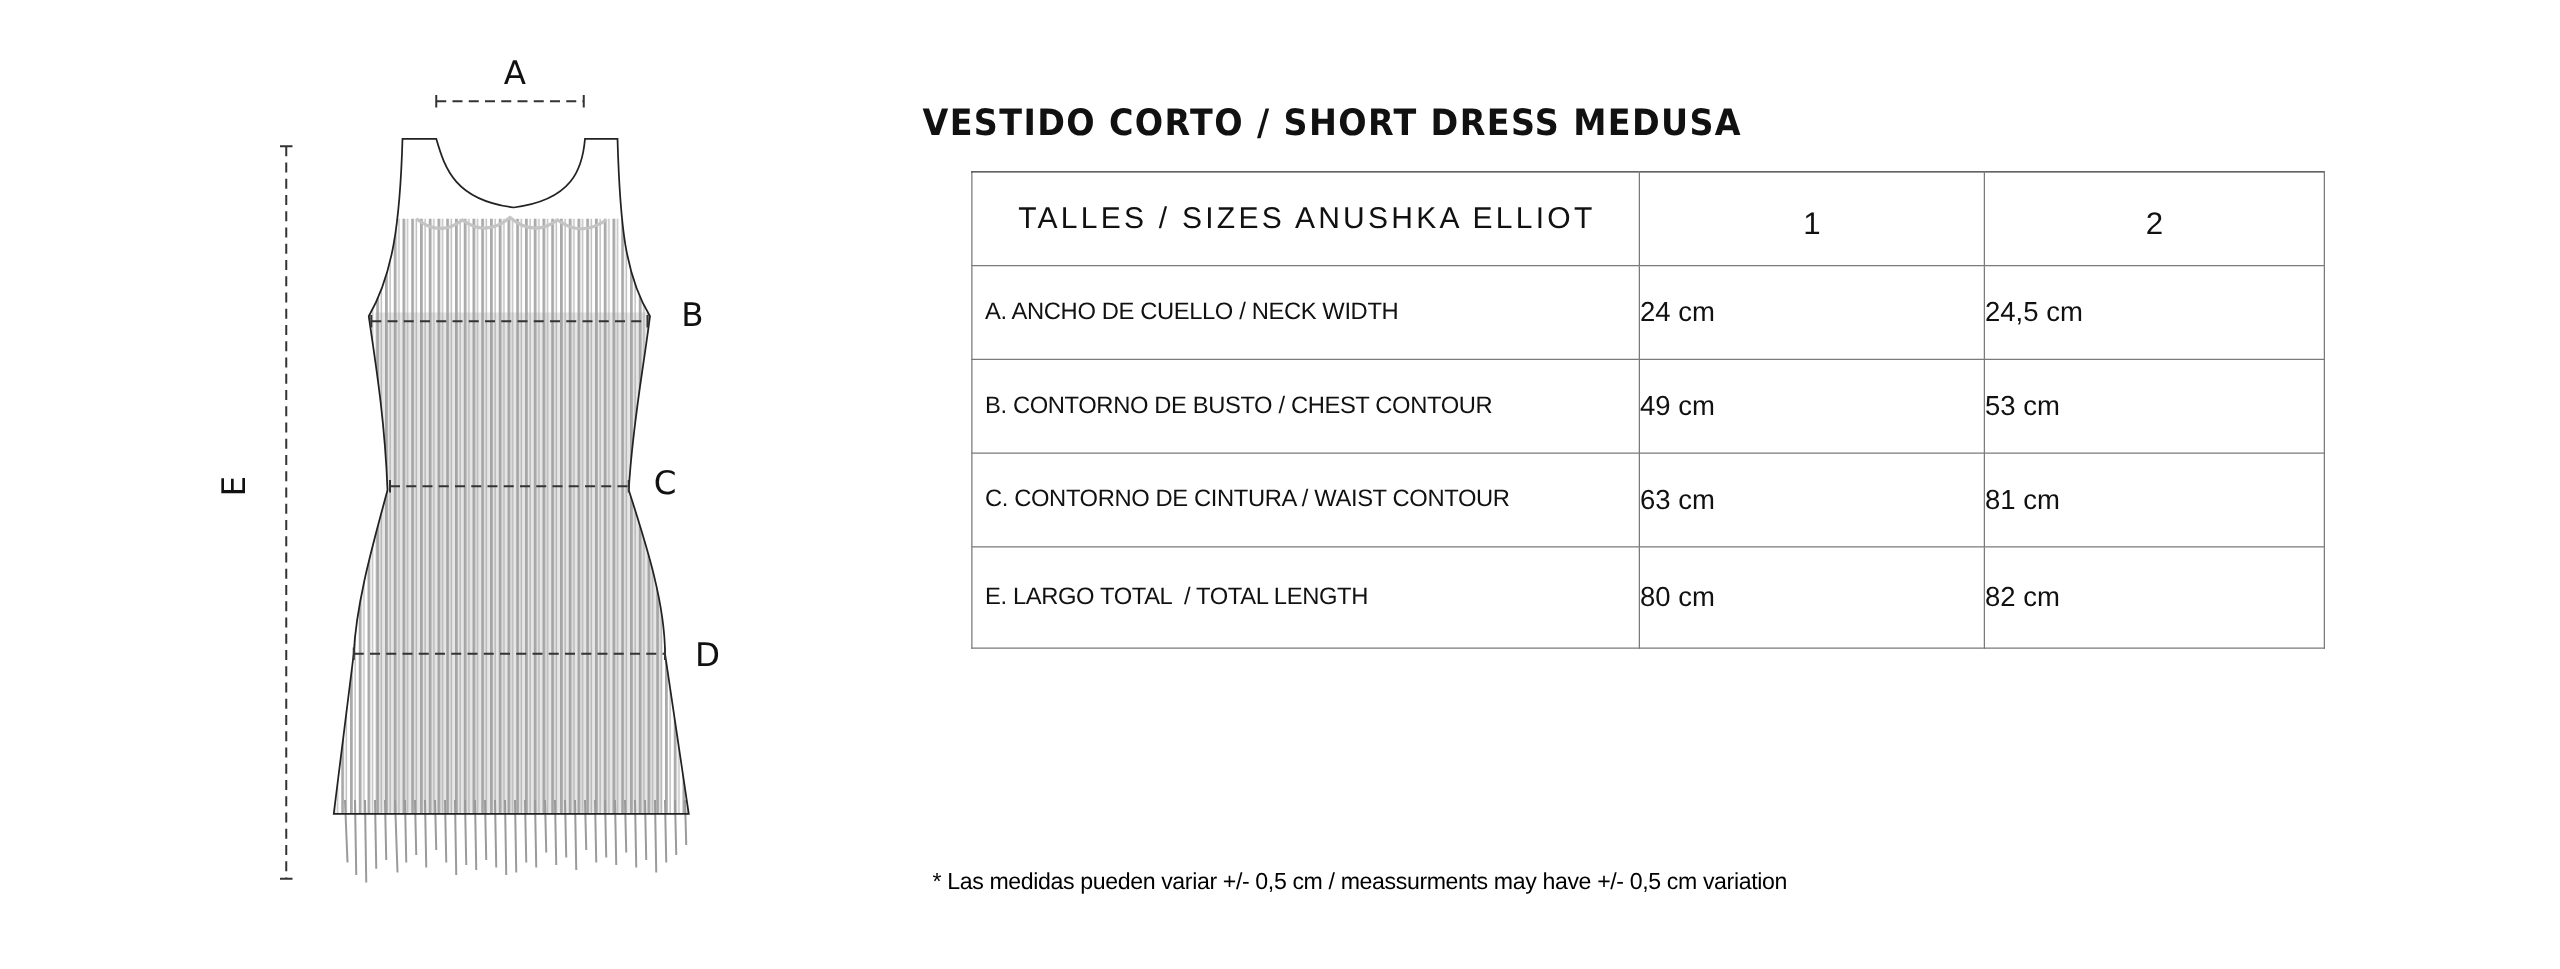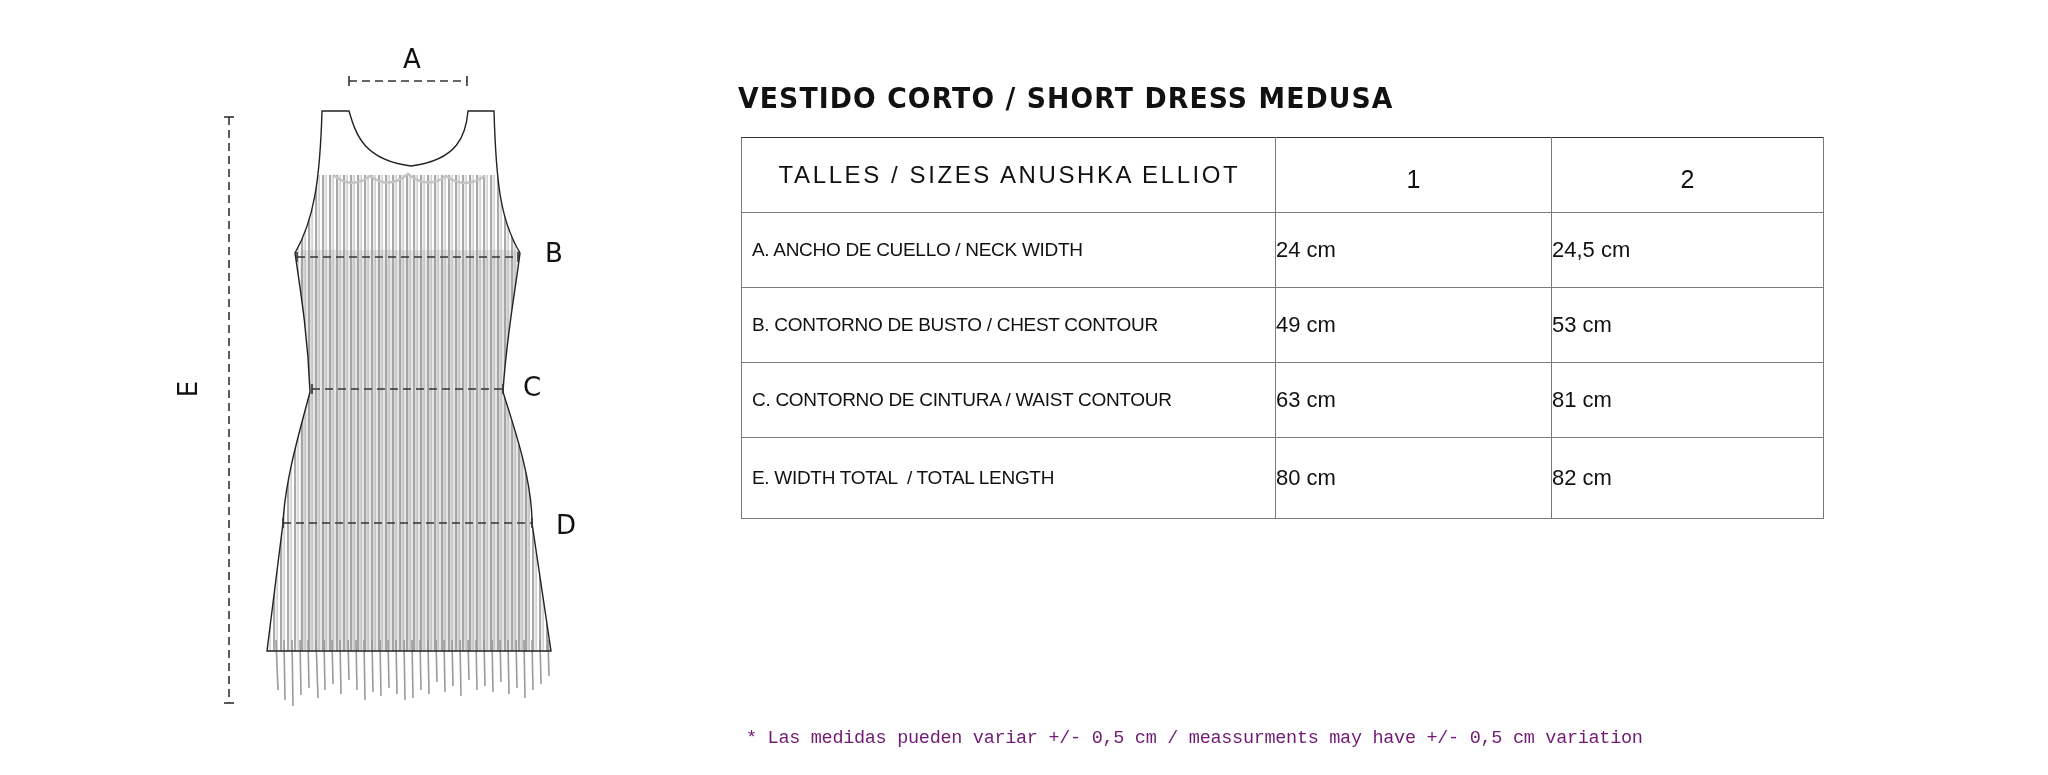--- a/index.html
+++ b/index.html
@@ -9,21 +9,21 @@
   .illustration { position: absolute; left: 0; top: 0; width: 720px; height: 775px; }
   .illustration svg { position: absolute; left: 0; top: 0; }
   .dim-label { position: absolute; font-family: "DejaVu Sans", sans-serif; font-size: 26px;
                color: #111; line-height: 1; }
   .dim-label.rot { transform: rotate(-90deg); transform-origin: center center; }
 
   .title { position: absolute; left: 738px; top: 82px; font-size: 29px; font-weight: bold;
            letter-spacing: 1.2px; white-space: nowrap; line-height: 32px; color: #111;
            font-family: "DejaVu Sans", sans-serif; transform: scaleX(0.92); transform-origin: left center; }
 
-  .size-table { position: absolute; left: 741px; top: 137px; width: 1082px;
+  .size-table { position: absolute; left: 777px; top: 137px; width: 1082px;
                 border-collapse: collapse; table-layout: fixed; }
   .size-table td, .size-table th { border: 1.5px solid #7a7a7a; padding: 0; vertical-align: middle;
                 font-weight: normal; }
   .size-table tr.r-top > * { border-top-color: #333; }
   .size-table tr { height: 75px; }
   .size-table tr.r-last { height: 81px; }
   .size-table tr.r-e { height: 78px; }
   .col-label { width: 534px; }
   .col-s1 { width: 276px; }
   .col-s2 { width: 272px; }
@@ -31,22 +31,22 @@
   .hdr-label { font-size: 24px; letter-spacing: 2.6px; text-align: center; padding-left: 2px !important;
                font-family: "Liberation Sans", sans-serif; color: #111; }
   .hdr-size { font-size: 25px; text-align: center; padding-top: 8px !important; font-family: "Liberation Sans", sans-serif; }
   .row-label { font-size: 19px; text-align: left; padding-left: 10px !important; letter-spacing: -0.3px;
                font-family: "Liberation Sans", sans-serif; color: #111; }
   .equiv-val { font-size: 26px; letter-spacing: 2px; text-align: center; padding-top: 6px !important; }
   .val { font-size: 22px; text-align: left; }
   .val.c1 { padding-right: 12px !important; }
   .val.c2 { padding-left: 0px !important; }
 
-  .footnote { position: absolute; left: 746px; top: 728px; font-size: 18.5px; white-space: nowrap;
-              letter-spacing: -0.3px; color: #701a75; font-family: Liberation Mono, monospace; }
+  .footnote { position: absolute; left: 746px; top: 694px; font-size: 18.5px; white-space: nowrap;
+              letter-spacing: -0.3px; color: #000000; font-family: Liberation Sans, sans-serif; }
 </style>
 </head>
 <body>
 
 <div class="illustration">
   <svg width="720" height="775" viewBox="0 0 720 775">
     <defs>
       <pattern id="fringe" x="0" y="0" width="7" height="10" patternUnits="userSpaceOnUse">
         <rect x="0" y="0" width="2.2" height="10" fill="#9a9a9a"></rect>
         <rect x="3.5" y="0" width="1.2" height="10" fill="#b5b5b5"></rect>
@@ -164,20 +164,20 @@
     <td class="row-label">B. CONTORNO DE BUSTO / CHEST CONTOUR</td>
     <td class="val c1">49 cm</td>
     <td class="val c2">53 cm</td>
   </tr>
   <tr>
     <td class="row-label">C. CONTORNO DE CINTURA / WAIST CONTOUR</td>
     <td class="val c1">63 cm</td>
     <td class="val c2">81 cm</td>
   </tr>
   <tr class="r-last">
-    <td class="row-label" style="white-space:pre;">E. WIDTH TOTAL  / TOTAL LENGTH</td>
+    <td class="row-label" style="white-space:pre;">E. LARGO TOTAL  / TOTAL LENGTH</td>
     <td class="val c1">80 cm</td>
     <td class="val c2">82 cm</td>
   </tr>
 </tbody>
   </table>
 
 <div class="footnote">* Las medidas pueden variar +/- 0,5 cm / meassurments may have +/- 0,5 cm variation</div>
 
 </body></html>

